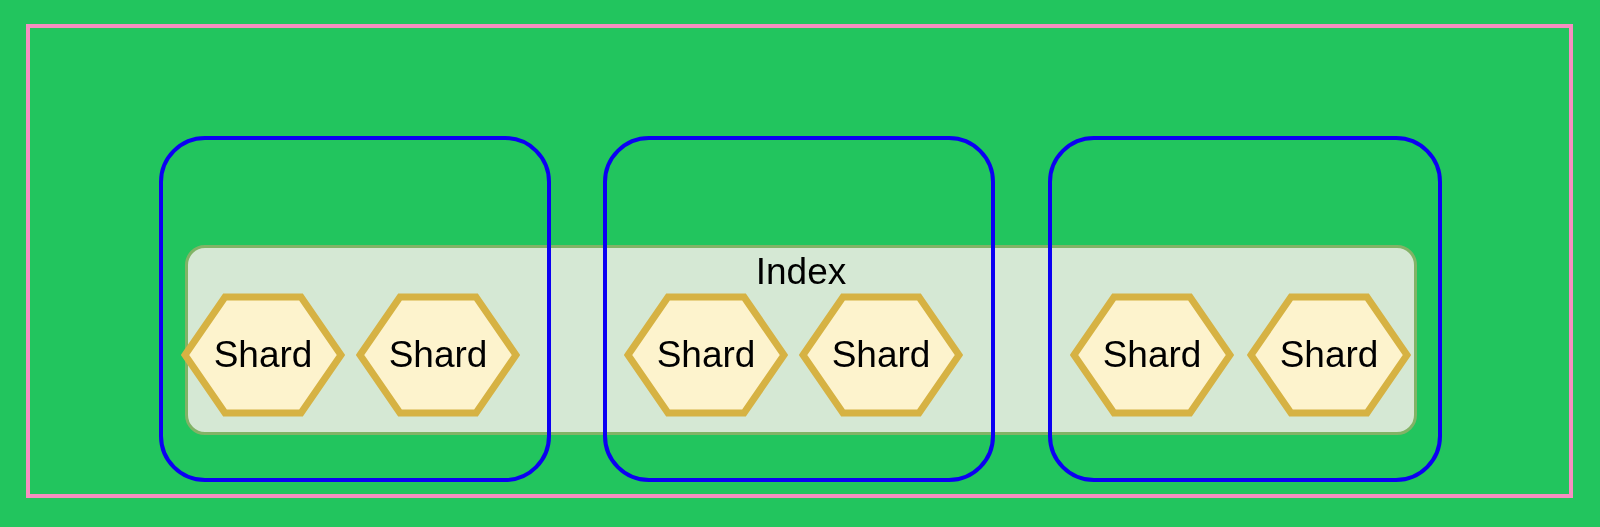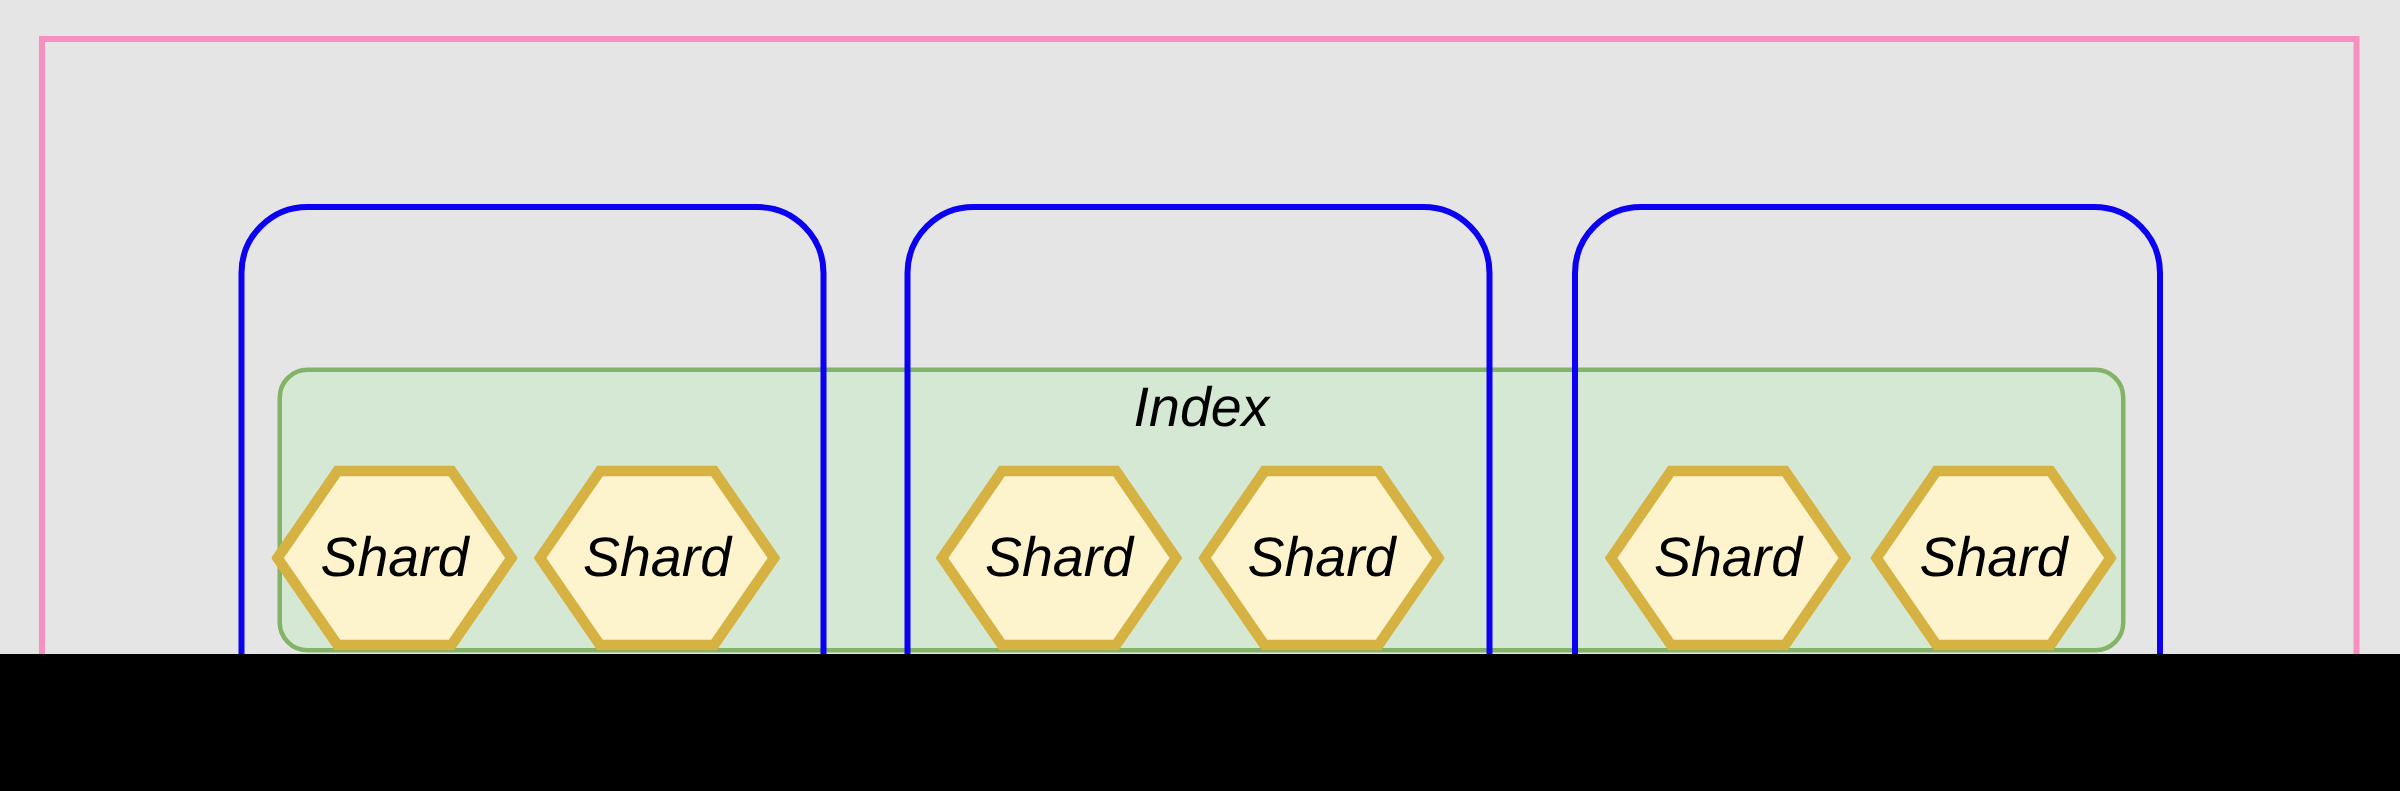--- a/index.html
+++ b/index.html
@@ -4,24 +4,23 @@
 <style>
   html, body {
     margin: 0;
     padding: 0;
     background: #000000;
     font-family: "Liberation Sans", "DejaVu Sans", sans-serif;
   }
   .canvas {
     position: relative;
     width: 1600px;
-    height: 436px;
-    background: #e5e5e5;
+    height: 527px;
+    background: #22c55e;
     overflow: hidden;
-    font-style: italic;
   }
   
   .cluster {
     position: absolute;
     left: 26px;
     top: 24px;
     width: 1547px;
     height: 474px;
     border: 4px solid #f78fc1;
     box-sizing: border-box;
@@ -45,21 +44,21 @@
     top: 252px;
     width: 1232px;
     text-align: center;
     font-size: 37px;
     line-height: 40px;
     color: #000000;
   }
   
   .hex {
     position: absolute;
-    top: 310px;
+    top: 293px;
     width: 164px;
     height: 124px;
   }
   .hex svg {
     position: absolute;
     left: 0;
     top: 0;
     display: block;
   }
   .hex-label {

